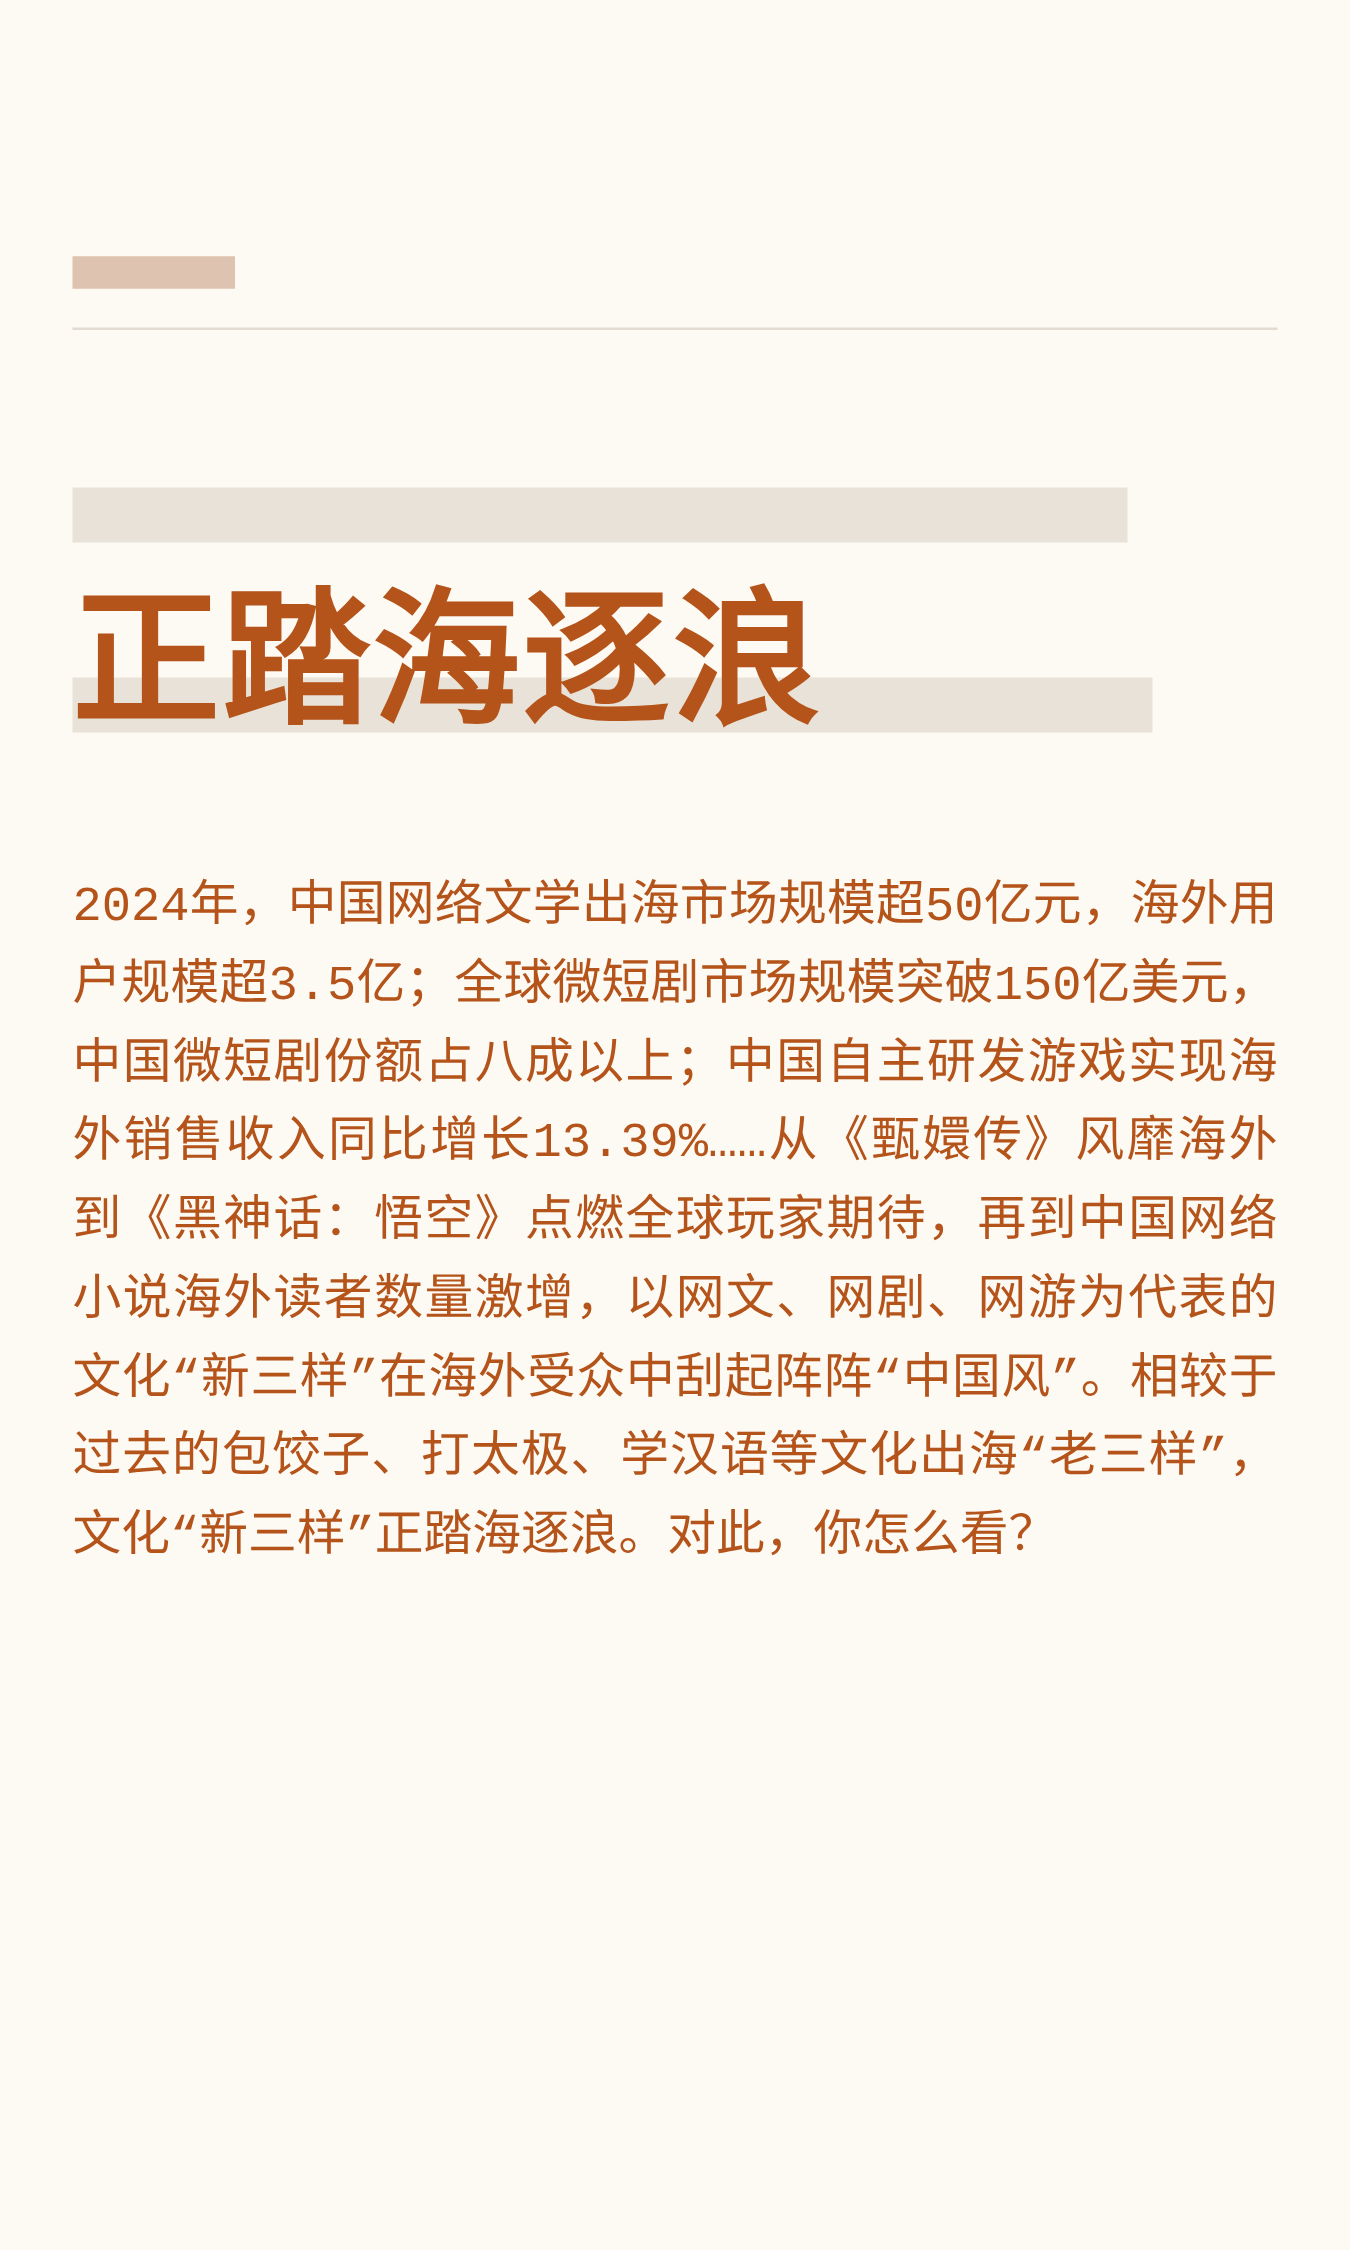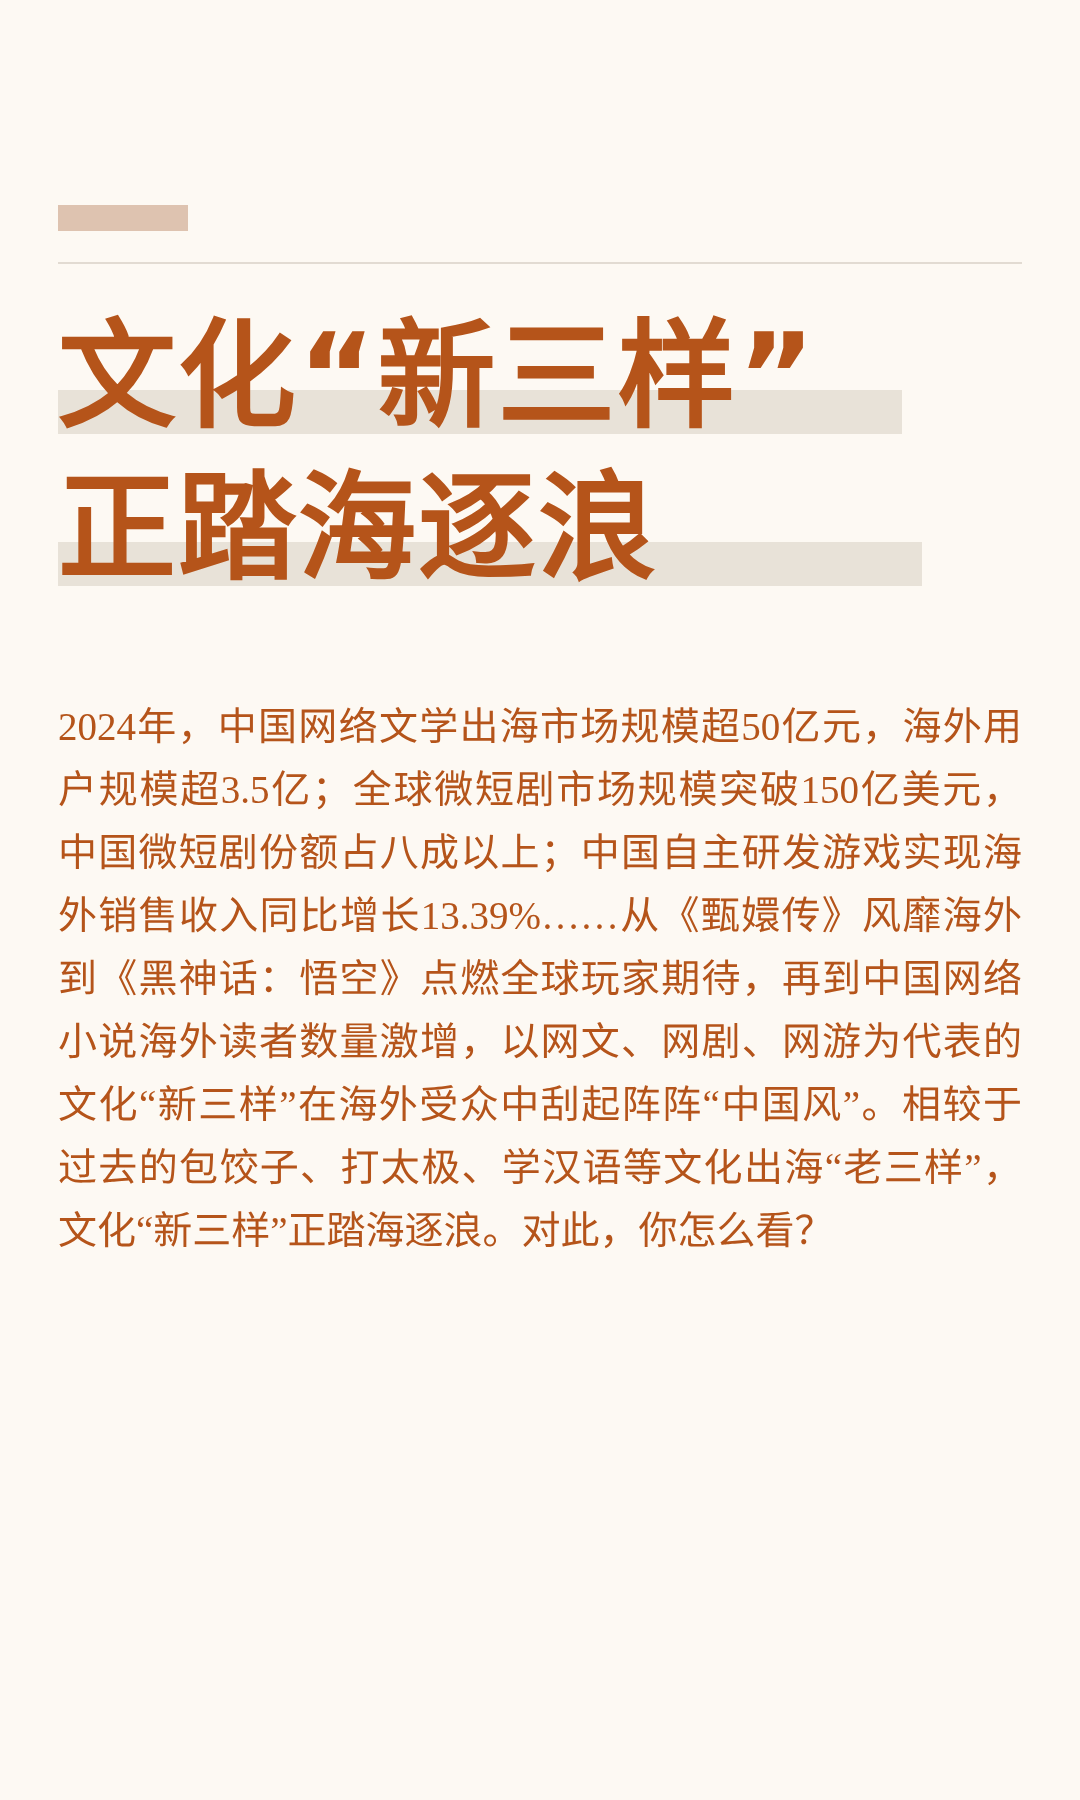--- a/index.html
+++ b/index.html
@@ -77,21 +77,21 @@
   }
 
   
   .body-block {
     position: absolute;
     left: 58px;
     top: 695px;
     width: 964px;
   }
   .body-text {
-    font-family: Liberation Serif, serif;
+    font-family: Liberation Mono, monospace;
     font-size: 39px;
     line-height: 63px;
     color: #b5541a;
     text-align: justify;
     text-justify: inter-ideograph;
     margin: 0;
     letter-spacing: 0px;
   }
 </style>
 </head>
@@ -99,21 +99,20 @@
 
 <div class="page">
 
   <div class="accent-bar"></div>
 
   <div class="rule"></div>
 
   <div class="title-block">
     <div class="title-line l1">
       <span class="title-highlight"></span>
-      <span class="title-text">文化“新三样”</span>
     </div>
     <div class="title-line l2">
       <span class="title-highlight"></span>
       <span class="title-text">正踏海逐浪</span>
     </div>
   </div>
 
   <div class="body-block">
     <p class="body-text">2024年，中国网络文学出海市场规模超50亿元，海外用户规模超3.5亿；全球微短剧市场规模突破150亿美元，中国微短剧份额占八成以上；中国自主研发游戏实现海外销售收入同比增长13.39%……从《甄嬛传》风靡海外到《黑神话：悟空》点燃全球玩家期待，再到中国网络小说海外读者数量激增，以网文、网剧、网游为代表的文化“新三样”在海外受众中刮起阵阵“中国风”。相较于过去的包饺子、打太极、学汉语等文化出海“老三样”，文化“新三样”正踏海逐浪。对此，你怎么看？</p>
   </div>

